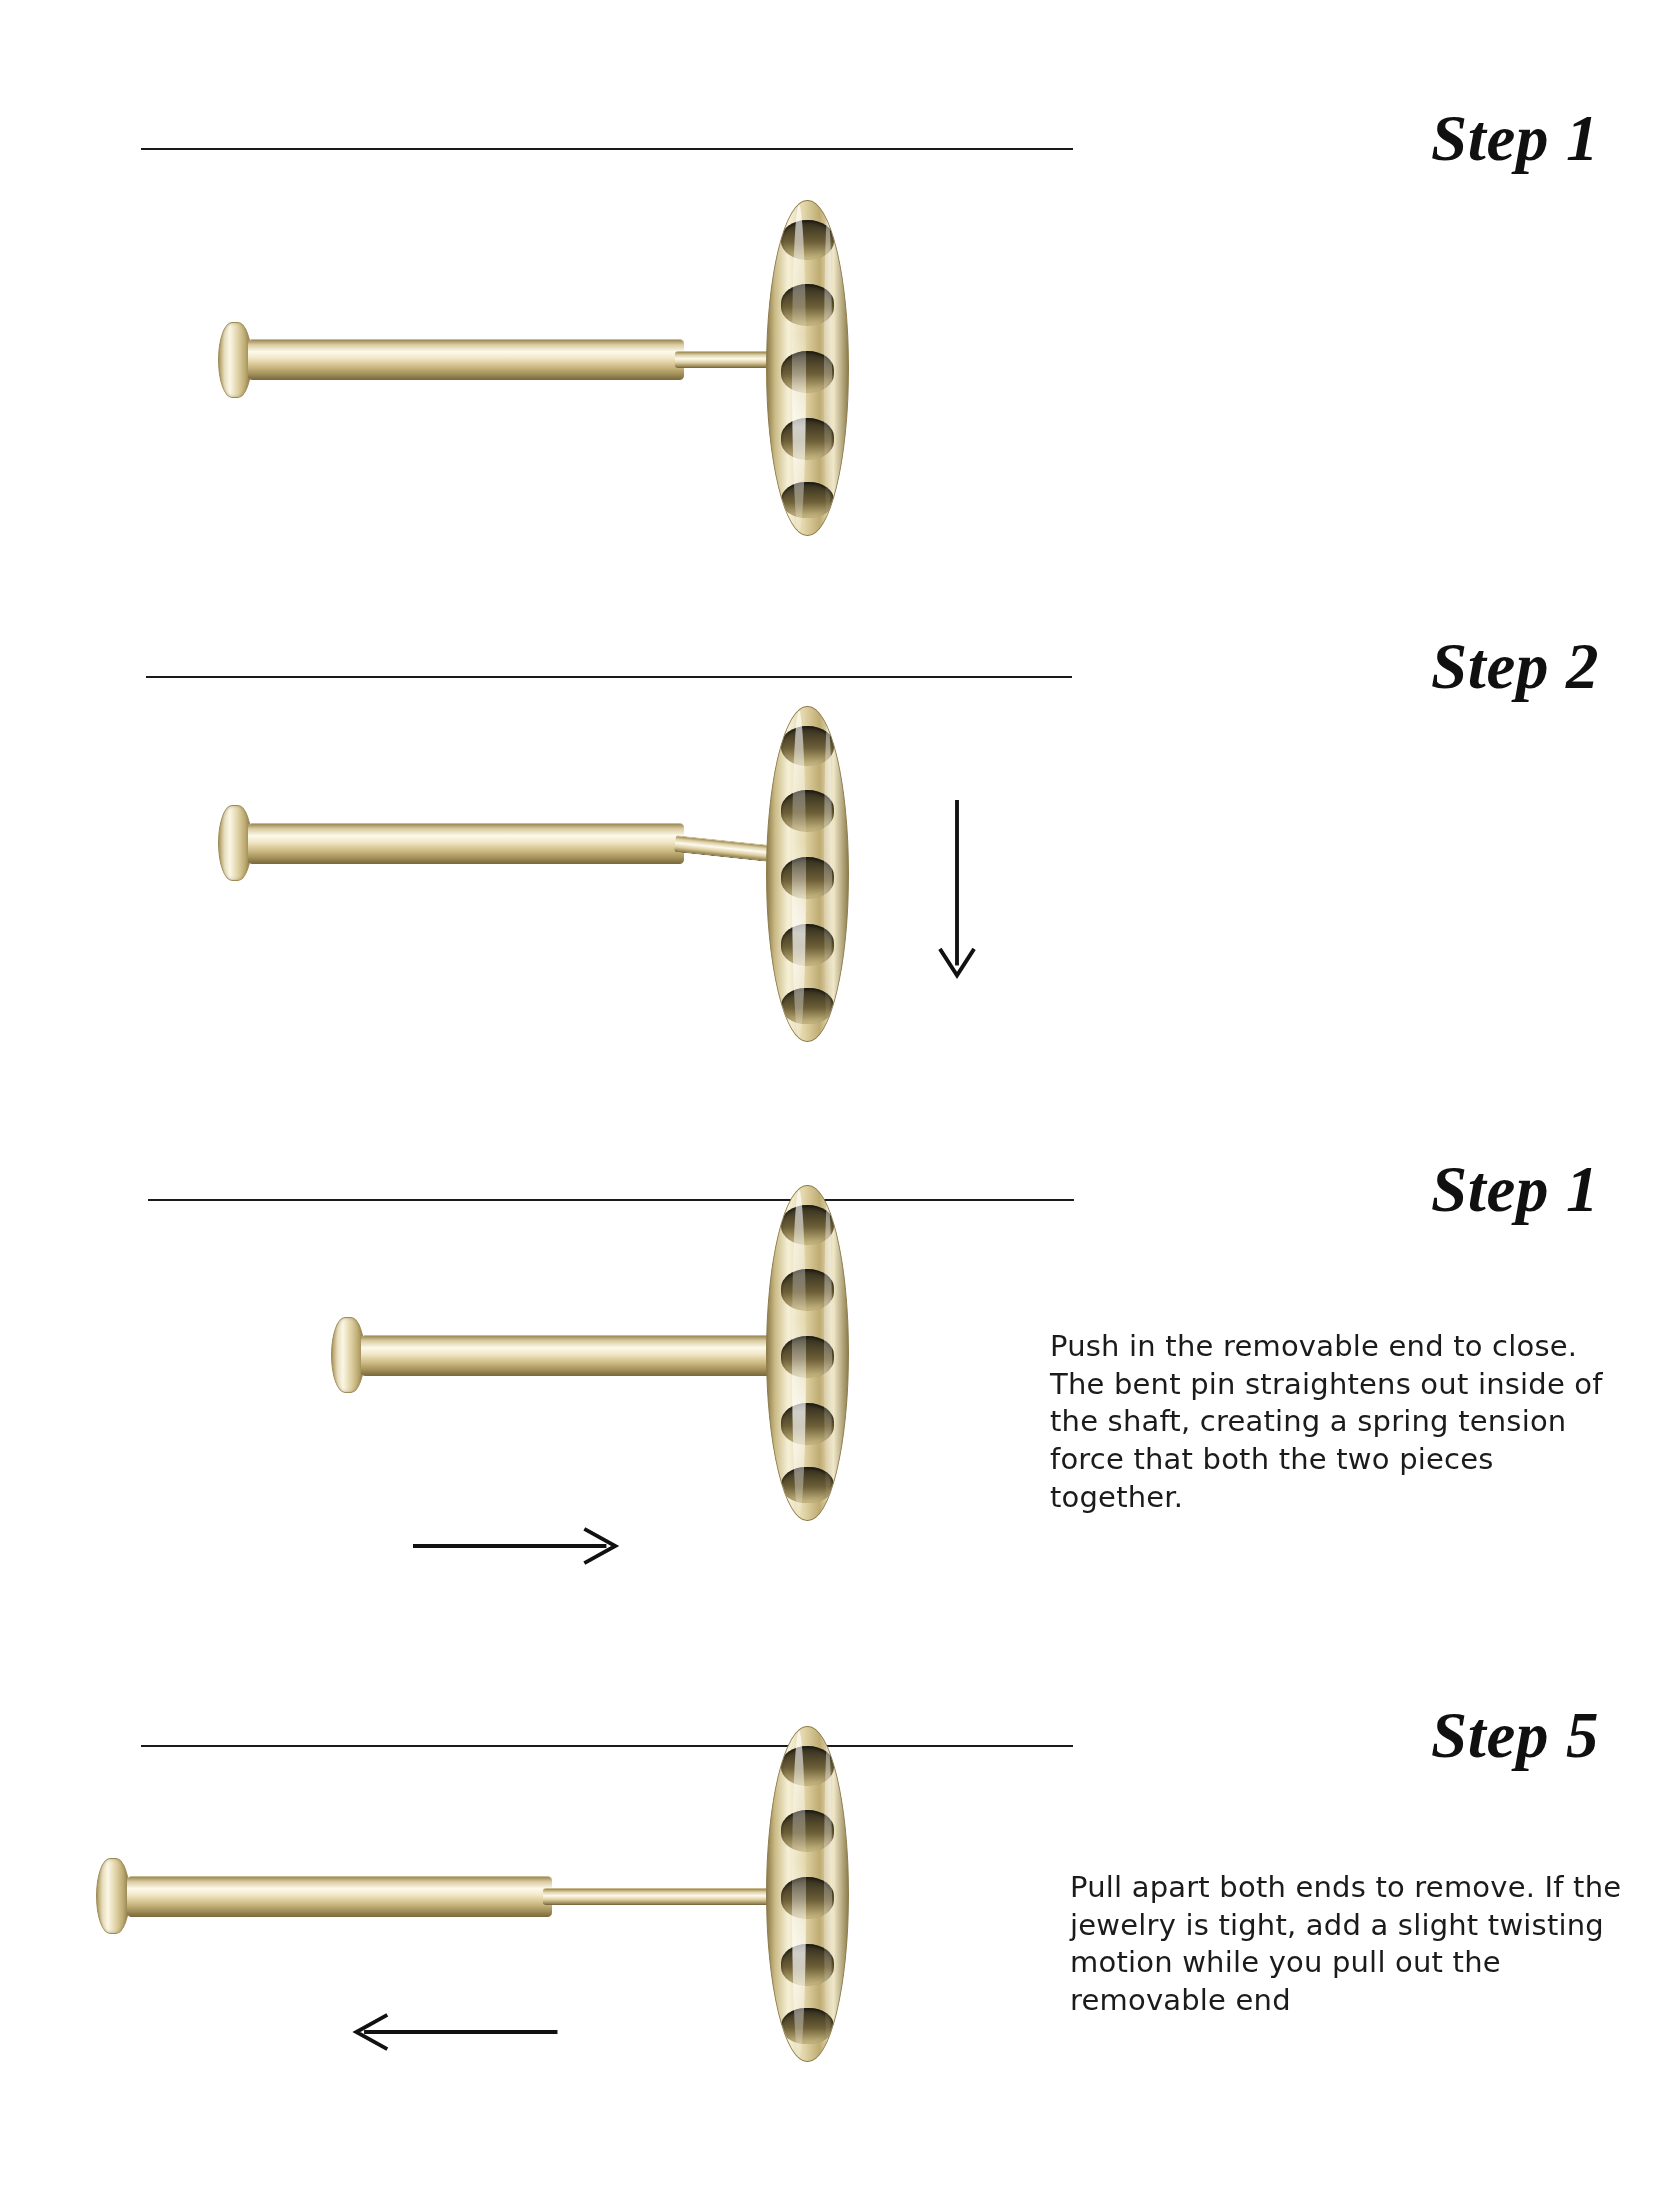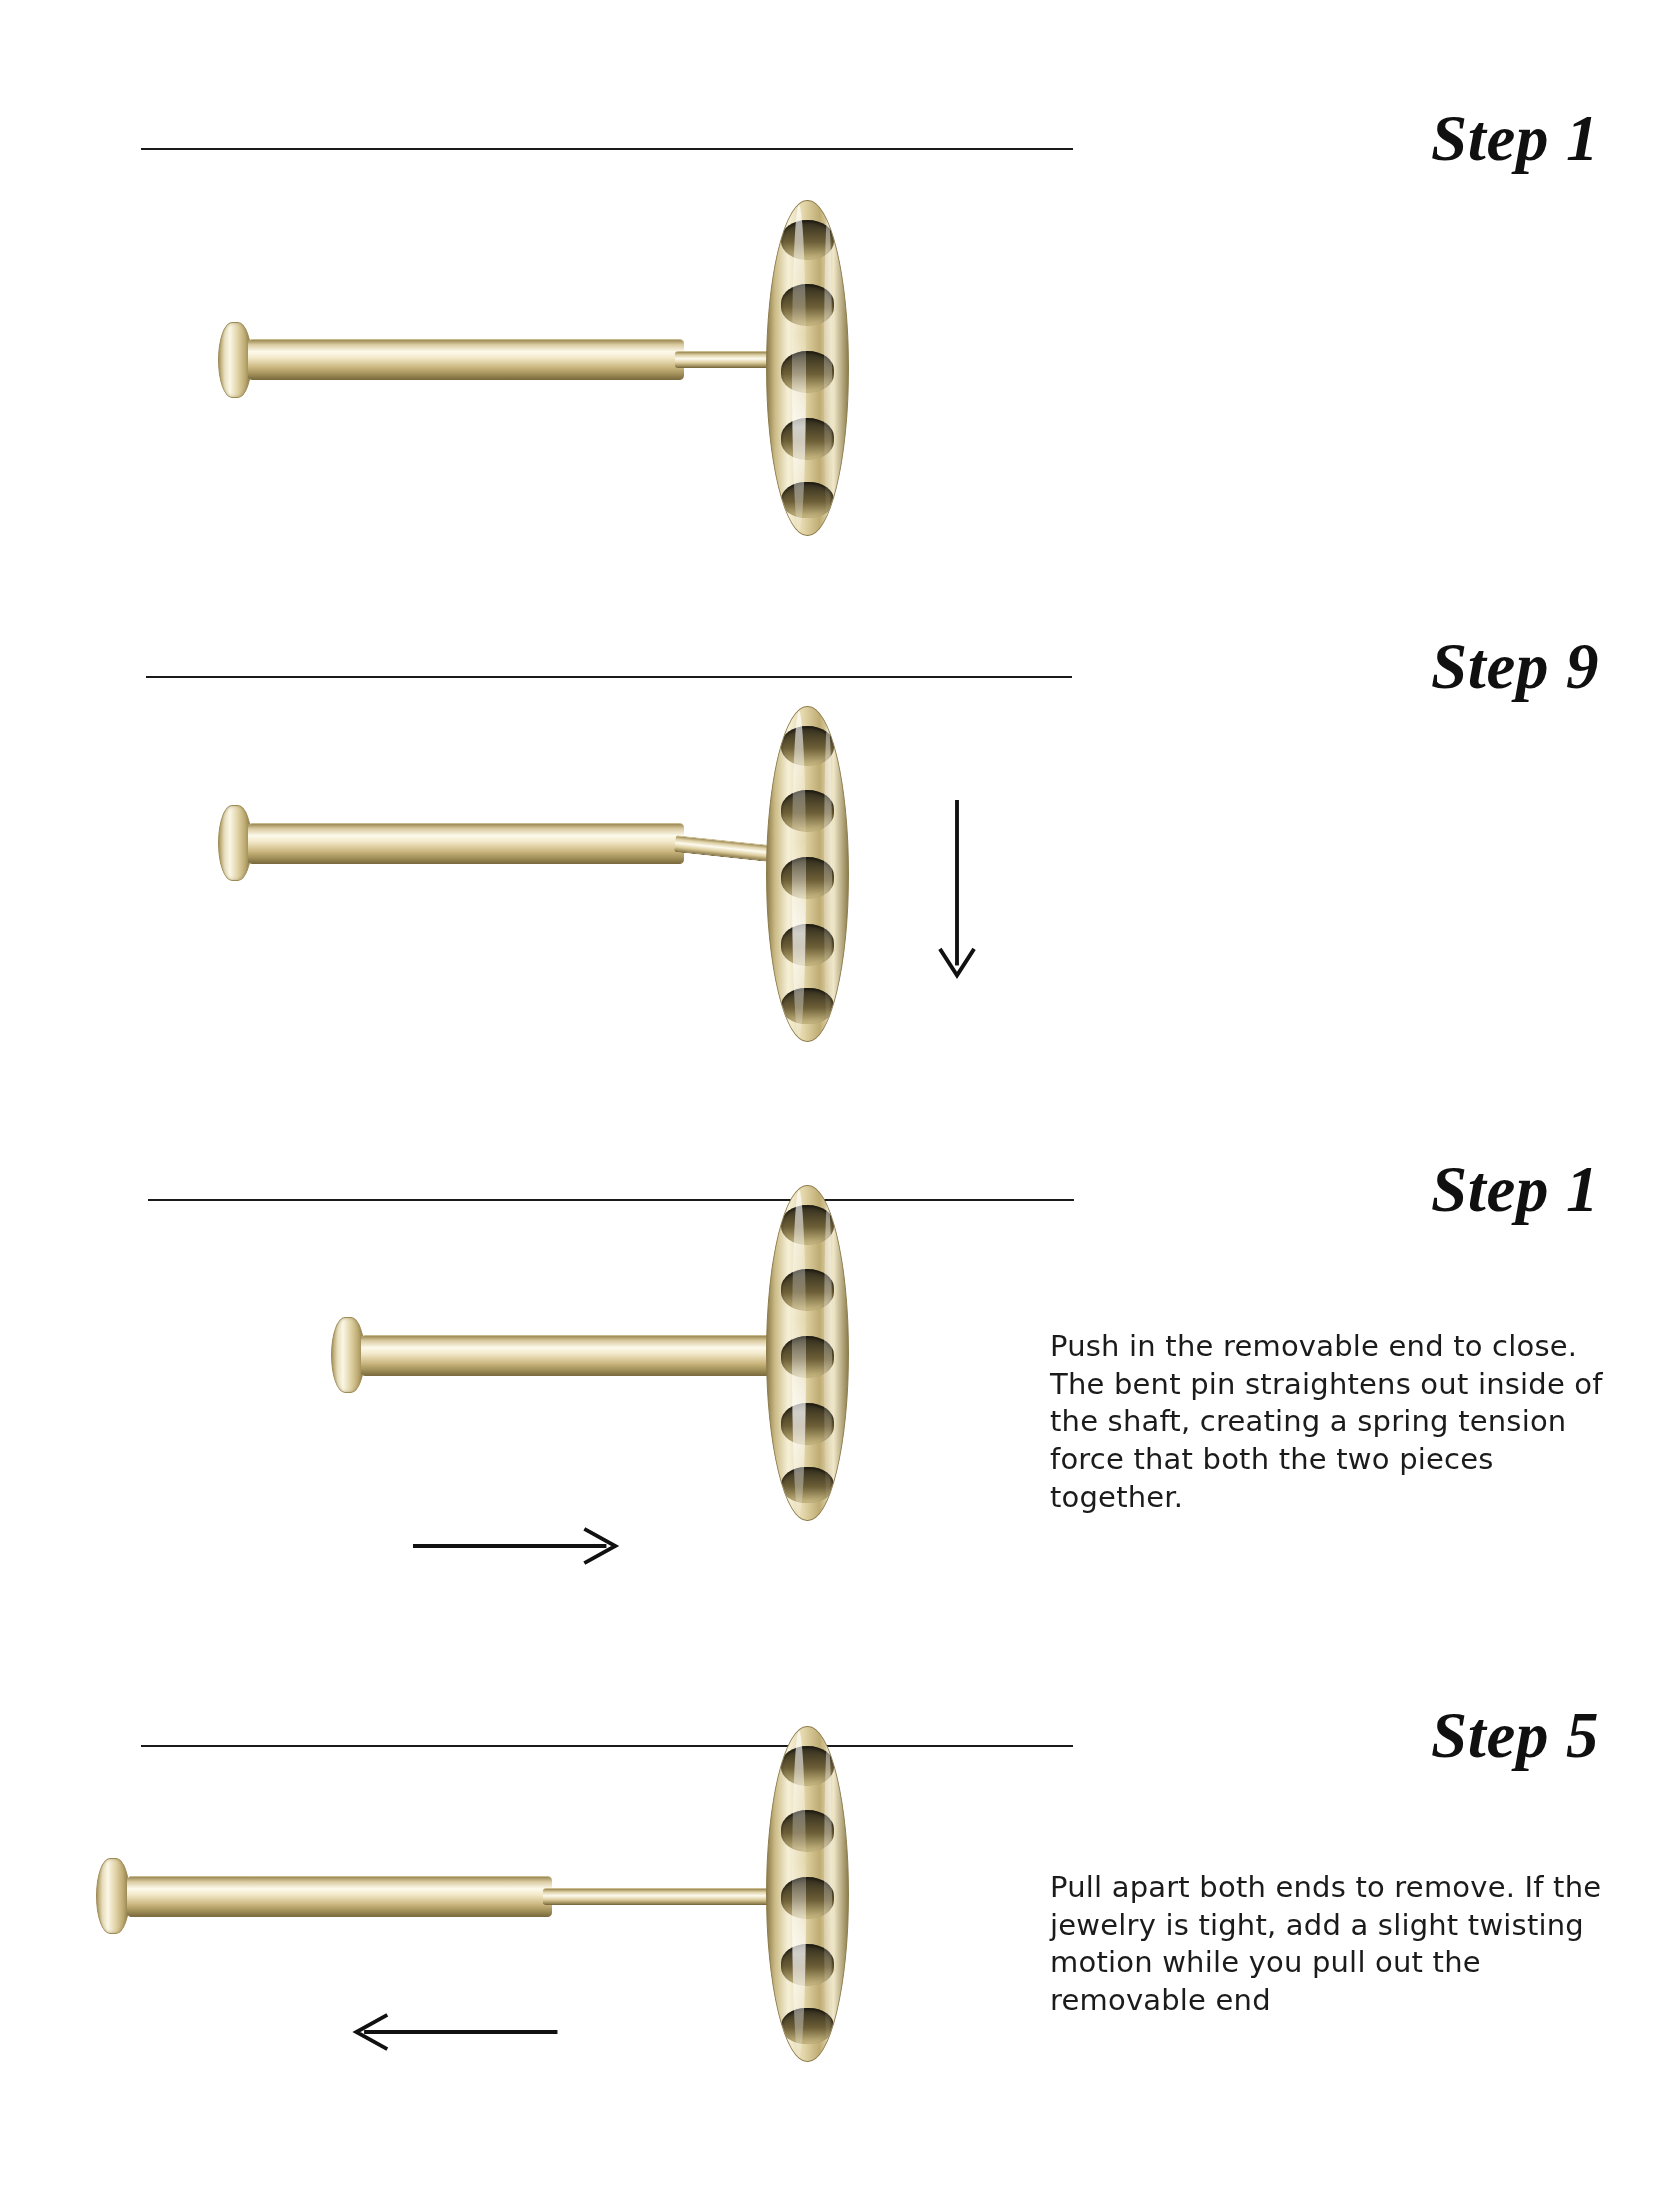--- a/index.html
+++ b/index.html
@@ -65,21 +65,21 @@
     width: 573px;
     font-family: "DejaVu Sans", sans-serif;
     font-size: 29px;
     line-height: 1.30;
     color: #1b1b1b;
     letter-spacing: 0.2px;
   }
   .st-1 { top: 204px; }
   .st-2 { top: 171px; }
   .st-3 { top: 176px; }
-  .st-4 { top: 171px; }
+  .st-4 { top: 171px; margin-left: 20px; }
 
   
   .jewel {
     position: absolute;
     transform-origin: left center;
   }
 
   
   .disc {
     position: absolute;
@@ -194,21 +194,21 @@
         <div class="cut c4"></div>
         <div class="cut c5"></div>
         <div class="hl"></div>
         <div class="hl2"></div>
       </div>
     </div>
   </div>
 
   <div class="step step-2">
     <div class="rule rule-2"></div>
-    <div class="step-title">Step 9</div>
+    <div class="step-title">Step 2</div>
 
     <div class="jewel" style="left:0;top:0;">
       <div class="disc" style="left:218px; top:176px;"></div>
       <div class="shaft" style="left:248px; top:194px; width:436px;"></div>
       <div class="pin bent" style="left:675px; top:206px; width:146px;"></div>
       <div class="head" style="left:766px; top:77px;">
         <div class="cut c1"></div>
         <div class="cut c2"></div>
         <div class="cut c3"></div>
         <div class="cut c4"></div>

